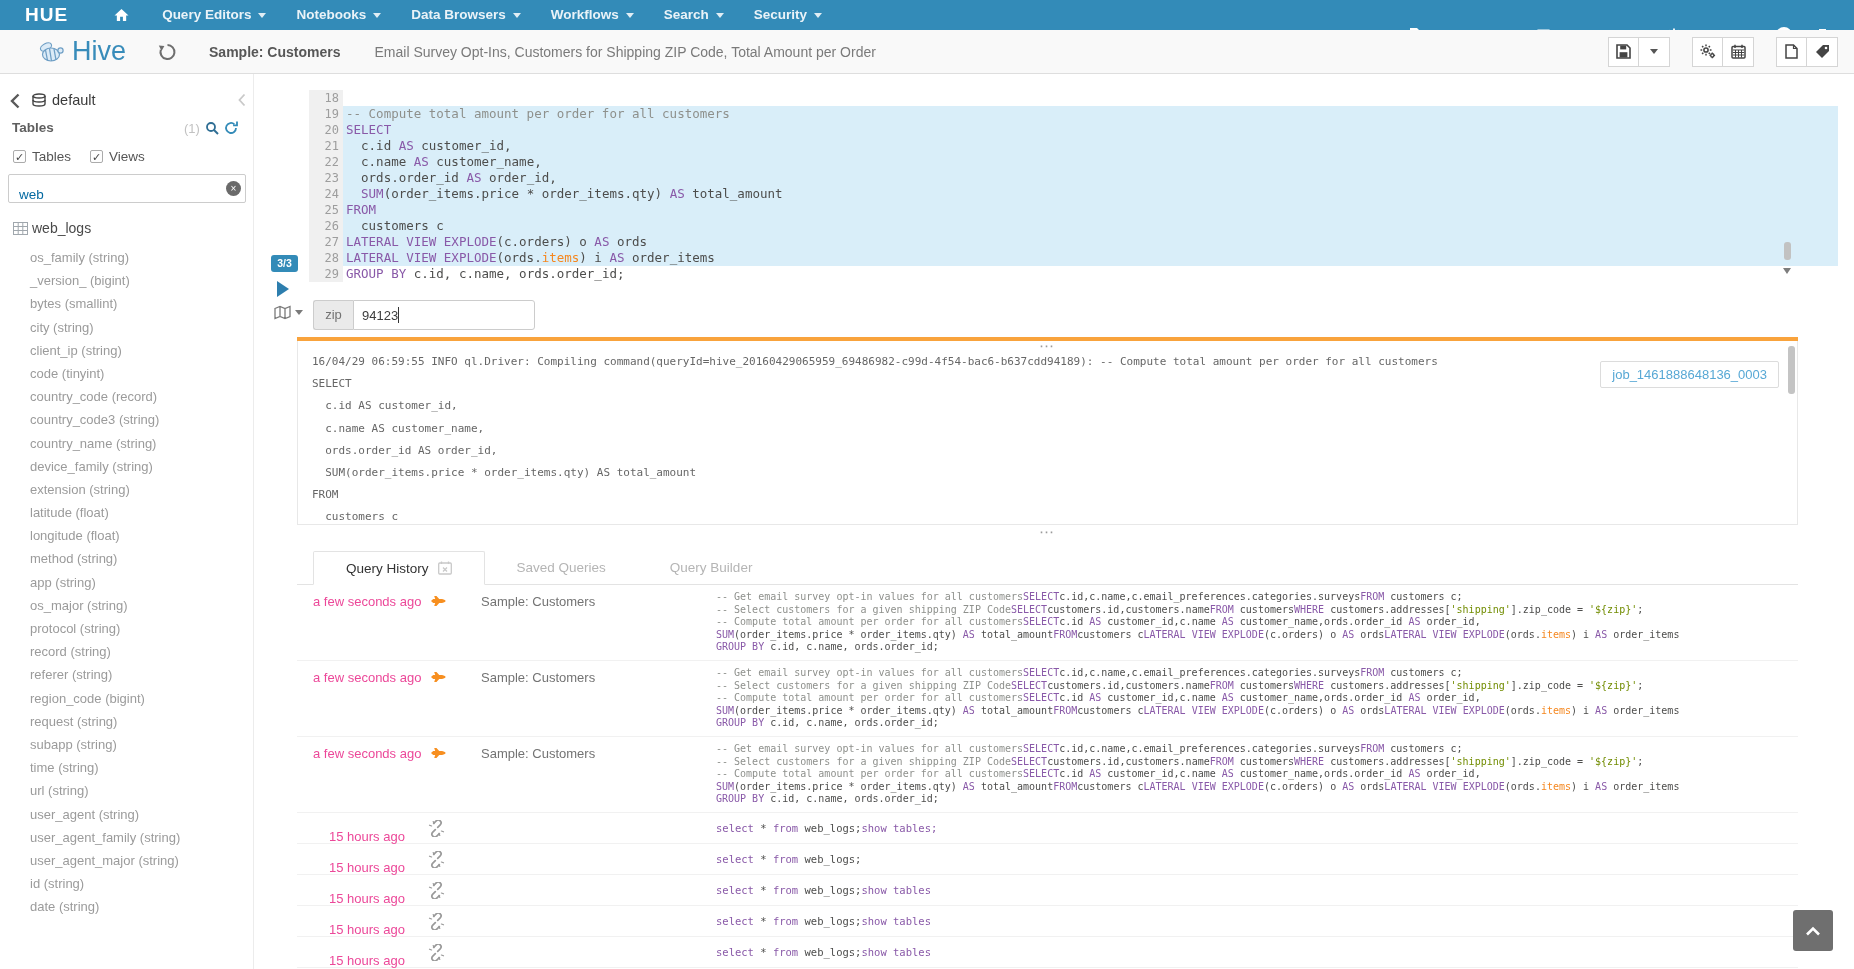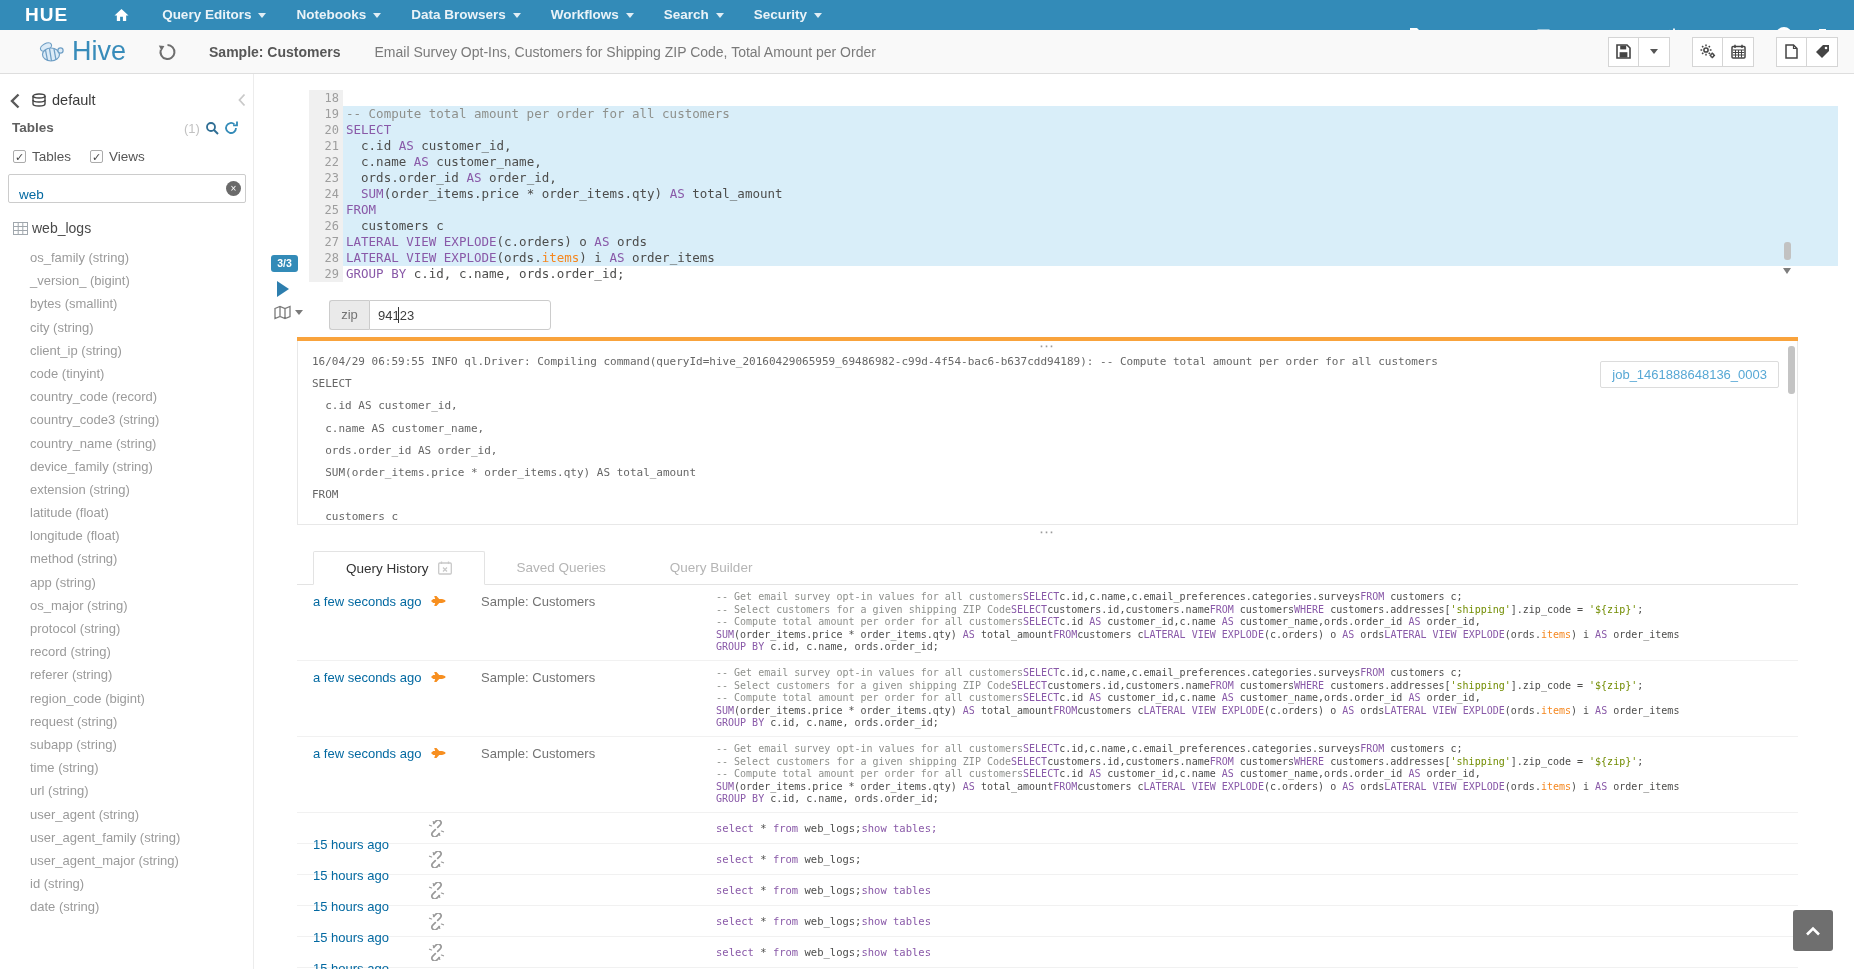--- a/index.html
+++ b/index.html
@@ -86,21 +86,21 @@
 
   .exec-badge { position:absolute; left:16px; top:181px; width:27px; height:17px; background:#338bb8;
     border-radius:3px; color:#fff; font-size:10.5px; font-weight:bold; text-align:center; line-height:17px; }
   .play-btn { position:absolute; left:22px; top:207px; width:0; height:0; cursor:pointer;
     border-top:8px solid transparent; border-bottom:8px solid transparent; border-left:12px solid #2d7eae; }
 
   
   .map-btn { position:absolute; left:19px; top:231px; display:flex; align-items:center; gap:4px; cursor:pointer; }
   .var-group { position:absolute; left:58px; top:226px; height:30px; display:flex; }
   .var-addon { width:40px; background:#eaeaea; border:1px solid #ccc; border-right:none;
-    border-radius:3px 0 0 3px; font-size:13px; color:#737373; text-align:center; line-height:28px;margin-left:16px; }
+    border-radius:3px 0 0 3px; font-size:13px; color:#737373; text-align:center; line-height:28px; }
   .var-input { width:182px; border:1px solid #ccc; border-radius:0 3px 3px 0; font-size:13px;
     color:#3d3d3d; padding:0 8px; outline:none; font-family:"Liberation Sans", sans-serif; }
   .var-caret { position:absolute; left:143px; top:233px; width:1px; height:16px; background:#333; }
 
   .progress-bar { position:absolute; left:42px; right:56px; top:263px; height:4px; background:#f9a33c; }
 
   
   .logbox { position:absolute; left:42px; right:56px; top:267px; height:184px;
     border:1px solid #e8e8e8; border-top:none; background:#fff; overflow:hidden; }
   .drag-handle { color:#9a9a9a; font-size:15px; letter-spacing:2px; text-align:center; line-height:9px; cursor:row-resize; }
@@ -120,22 +120,22 @@
   .tab { padding:0 32px; height:34px; line-height:33px; font-size:13.5px; color:#b5b5b5;
     cursor:pointer; display:flex; align-items:center; gap:9px; white-space:nowrap; }
   .tab.active { background:#fff; border:1px solid #e3e3e3; border-bottom:1px solid #fff;
     margin-bottom:-1px; color:#333; border-radius:2px 2px 0 0; }
 
   
   .hist { position:absolute; left:0; right:0; top:511px; bottom:0; overflow:hidden; }
   .h-row { position:relative; margin:0 56px 0 42px; border-bottom:1px solid #f1f1f1; cursor:pointer; }
   .h-row.long { height:76px; }
   .h-row.short { height:31px; }
-  .h-time { position:absolute; left:16px; font-size:13px; color:#0369a1; white-space:nowrap; }
-  .h-row.long .h-time { top:9px; } .h-row.short .h-time { top:24px; }
+  .h-time { position:absolute; left:16px; font-size:13px; color:#ec4899; white-space:nowrap; }
+  .h-row.long .h-time { top:9px; } .h-row.short .h-time { top:16px;margin-left:16px; }
   .h-icon { position:absolute; left:131px; }
   .h-row.long .h-icon { top:10px; } .h-row.short .h-icon { top:7px; }
   .h-name { position:absolute; left:184px; top:9px; font-size:13px; color:#737373; white-space:nowrap; }
   .h-sql { position:absolute; left:419px; right:60px; overflow:hidden;
     font-family:"DejaVu Sans Mono", monospace; font-size:10px; line-height:12.6px; }
   .h-row.long .h-sql { top:6px; } .h-row.short .h-sql { top:9px; font-size:10.5px; }
   .h-sql-line { white-space:pre; overflow:hidden; }
 
   .scrolltop { position:absolute; right:21px; bottom:18px; width:40px; height:41px; background:#6f6f6f;
     border:none; border-radius:3px; cursor:pointer; display:flex; align-items:center; justify-content:center; }

